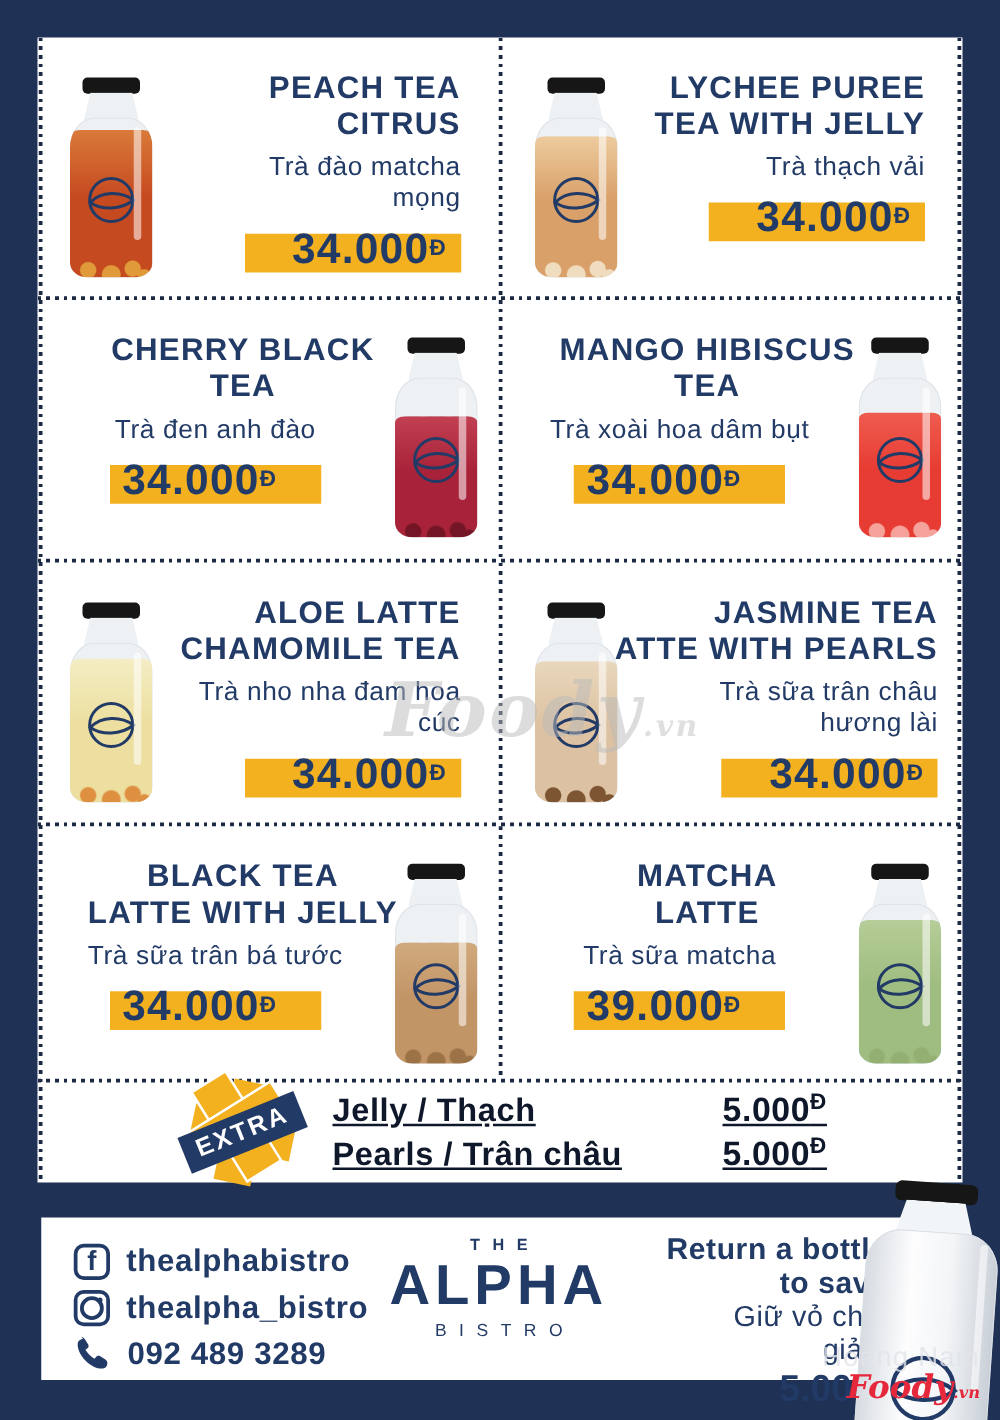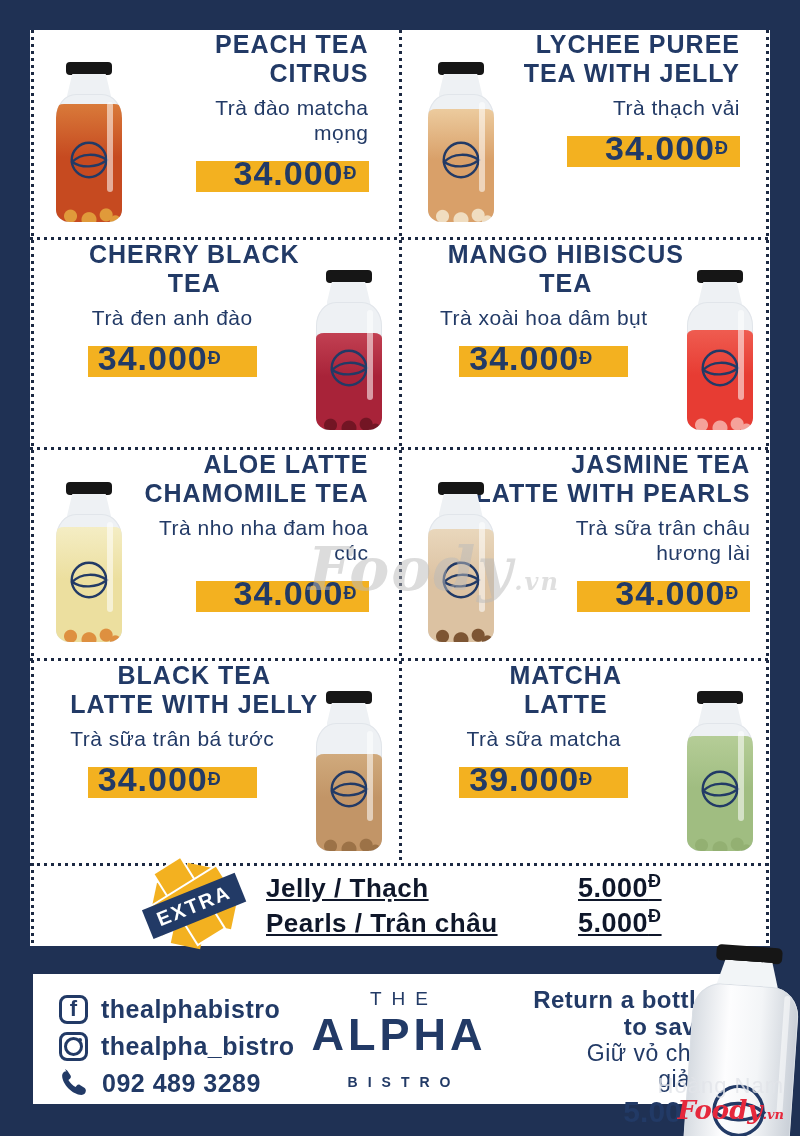--- a/index.html
+++ b/index.html
@@ -16,21 +16,21 @@
   .dots-v{ width:3px; flex:0 0 3px; background:repeating-linear-gradient(180deg,#1c2942 0 3px,transparent 3px 7px);}
 
   .mrow{ display:flex; }
   .r1{ height:207px; } .r2{ height:207px; } .r3{ height:208px; } .r4{ height:202px; }
   .cell{ flex:1; display:flex; overflow:hidden; }
 
   .bottle-col{ display:flex; justify-content:center; flex:0 0 auto; }
   .left-bottle .bottle-col{ width:118px; padding-top:32px; }
   .right-bottle .bottle-col{ width:100px; padding-top:30px; }
 
-  .txt{ flex:1; }
+  .txt{ flex:1; padding-top:26px; }
   .txt.right{ text-align:right; padding-right:30px; }
   .txt.left { text-align:center;  padding-left:16px; }
   .item-name{ font-size:25px; line-height:29px; font-weight:bold; letter-spacing:1px; color:#223a66;}
   .item-name span{ display:block; white-space:nowrap; }
   .txt.right .item-name{ margin-left:-44px; }
   .txt.left  .item-name{ margin-right:-44px; }
   .vi{ font-size:21px; line-height:25px; letter-spacing:.5px; margin-top:7px; color:#223a66;}
   .txt.right .vi{ padding-left:10px; }
   .price{ display:inline-block; margin-top:16px; background:#f3b120; line-height:25px; white-space:nowrap;}
   .txt.right .price{ padding:0 12px 0 38px; }
@@ -75,23 +75,23 @@
   .social{ position:absolute; left:26px; top:20px; display:grid; row-gap:7px;}
   .social-row{ display:flex; align-items:center; gap:13px; height:30px;}
   .social-label{ font-size:25px; font-weight:bold; letter-spacing:.5px; color:#223a66;}
   .icon-box{ width:29px; height:29px; border:3px solid #223a66; border-radius:8px; display:flex; align-items:center; justify-content:center;
              font-size:22px; font-weight:bold; color:#223a66; position:relative;}
   .icon-ig::before{ content:''; width:13px; height:13px; border:3px solid #223a66; border-radius:50%;}
   .icon-ig::after{ content:''; position:absolute; right:3px; top:3px; width:4px; height:4px; background:#223a66; border-radius:50%;}
   .icon-phone{ width:30px; height:30px; }
 
   .logo{ position:absolute; left:50%; top:14px; transform:translateX(-50%); width:210px; text-align:center; color:#223a66;}
-  .logo-the{ font-size:19px; font-weight:normal; letter-spacing:10px; text-indent:10px;}
+  .logo-the{ font-size:13px; font-weight:bold; letter-spacing:10px; text-indent:10px;}
   .logo-alpha{ font-size:45px; font-weight:bold; letter-spacing:4px; line-height:48px; margin-top:1px;}
-  .logo-bistro{ font-size:14px; font-weight:bold; letter-spacing:10px; text-indent:10px; margin-top:15px;}
+  .logo-bistro{ font-size:14px; font-weight:normal; letter-spacing:10px; text-indent:10px; margin-top:4px;}
 
   .return-block{ position:absolute; right:55px; top:12px; text-align:right; color:#223a66;}
   .ret-en{ font-size:24px; line-height:27px; font-weight:bold; letter-spacing:.5px;}
   .ret-vi{ font-size:23px; line-height:26px; letter-spacing:.5px;}
   .ret-price{ font-size:30px; font-weight:bold; margin-top:3px;}
   .ret-price .cur{ font-size:16px; }
 
   
   .footer-bottle{ position:absolute; right:4px; top:946px; width:106px; height:200px; transform:rotate(4deg); z-index:20;}
   .footer-bottle .cap{ width:66px; height:16px; border-radius:5px;}

